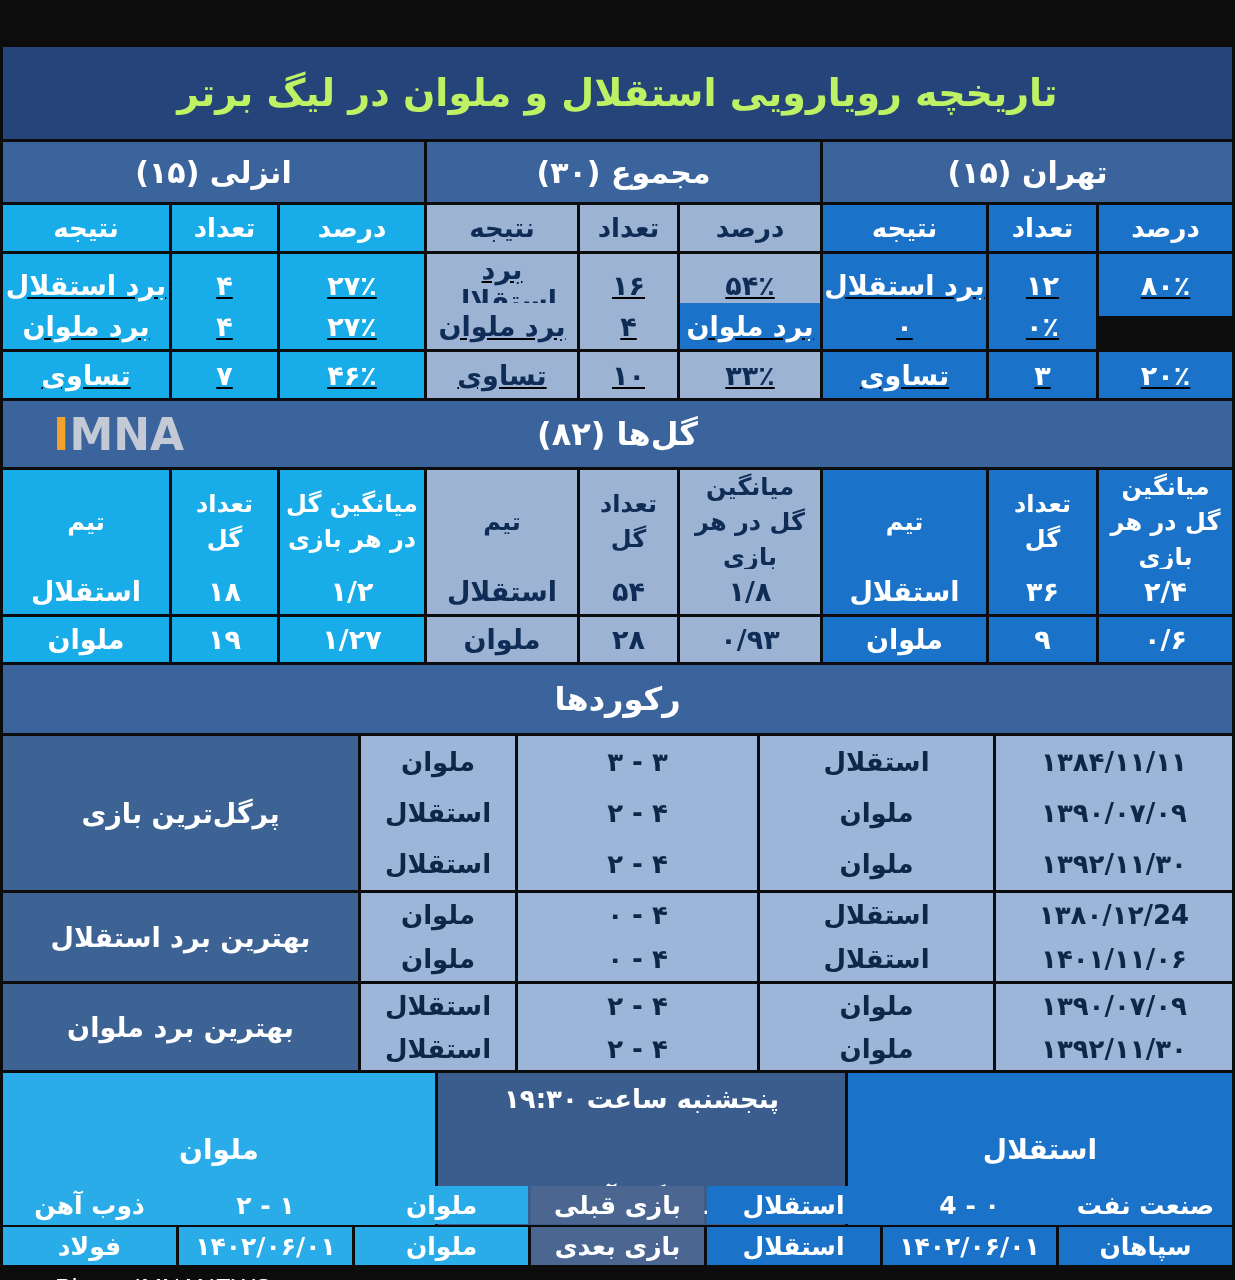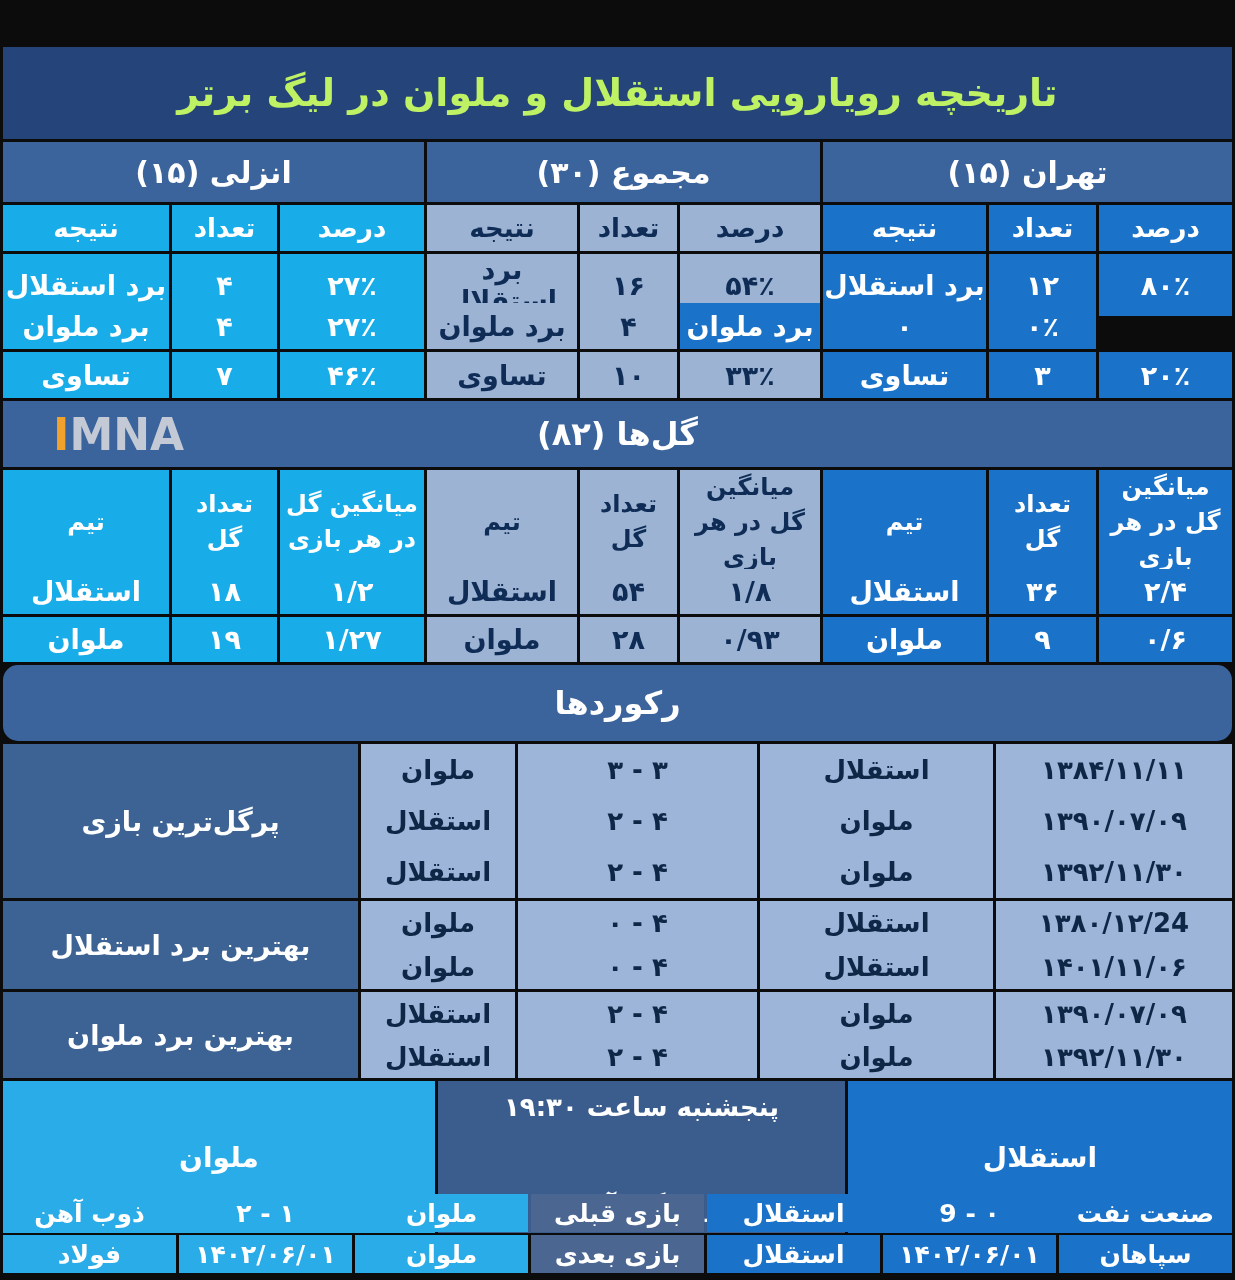--- a/index.html
+++ b/index.html
@@ -24,26 +24,26 @@
   .bg-rec{background:#9db5d9;color:#0f2747;}
   .bg-ban{background:#3b5d8d;color:#fff;gap:48px;}
   .bg-az2{background:#2aace8;color:#fff;}
   .bg-slate{background:#4a6691;color:#fff;}
 
   
   .title-bar{height:92px;display:flex;align-items:center;justify-content:center;font-size:38px;font-weight:bold;}
   .ghdr{grid-template-columns:421px 393px 409px;height:60px;font-size:30px;}
   .cols9{grid-template-columns:166px 105px 144px 150px 97px 140px 163px 107px 133px;}
   .subhdr{height:46px;font-size:26px;}
-  .rrow{height:46px;font-size:27px;}
+  .rrow{height:46px;font-size:27px;text-decoration:underline;}
   .goals-bar{height:66px;position:relative;display:flex;align-items:center;justify-content:center;font-size:32px;font-weight:bold;}
   .goals-hdr{height:96px;font-size:24px;}
   .goals-hdr .cell{line-height:1.45;padding:0 6px;}
   .grow{height:45px;font-size:27px;}
-  .rec-bar{height:76px;display:flex;align-items:center;justify-content:center;font-size:32px;font-weight:bold;border-radius:15px;}
+  .rec-bar{height:68px;display:flex;align-items:center;justify-content:center;font-size:32px;font-weight:bold;}
   .rcols{grid-template-columns:355px 154px 239px 233px 236px;}
   .rec-g1{height:154px;}
   .rec-g2{height:88px;}
   .rec-g3{height:86px;}
   .rec-label{font-size:27px;}
   .stack{display:flex;flex-direction:column;justify-content:space-around;height:100%;font-size:26px;font-weight:bold;text-align:center;}
   .bcols{grid-template-columns:432px 407px 384px;height:110px;font-size:28px;}
   .banner-center{flex-direction:column;line-height:2.0;font-size:26px;}
   .fcols{grid-template-columns:repeat(7,173px);height:38px;font-size:25px;}
   .footer{height:41px;display:flex;align-items:center;color:#fff;
@@ -232,21 +232,21 @@
     </div>
     <div class="cell bg-te rtl">استقلال</div>
   </div>
 
   <div class="sec grid fcols">
     <div class="cell bg-az2 rtl">ذوب آهن</div>
     <div class="cell bg-az2 num">۲ - ۱</div>
     <div class="cell bg-az2 rtl">ملوان</div>
     <div class="cell bg-slate rtl">بازی قبلی</div>
     <div class="cell bg-te rtl">استقلال</div>
-    <div class="cell bg-te num">9 - ۰</div>
+    <div class="cell bg-te num">4 - ۰</div>
     <div class="cell bg-te rtl">صنعت نفت</div>
   </div>
 
   <div class="sec grid fcols">
     <div class="cell bg-az2 rtl">فولاد</div>
     <div class="cell bg-az2 num">۱۴۰۲/۰۶/۰۱</div>
     <div class="cell bg-az2 rtl">ملوان</div>
     <div class="cell bg-slate rtl">بازی بعدی</div>
     <div class="cell bg-te rtl">استقلال</div>
     <div class="cell bg-te num">۱۴۰۲/۰۶/۰۱</div>

